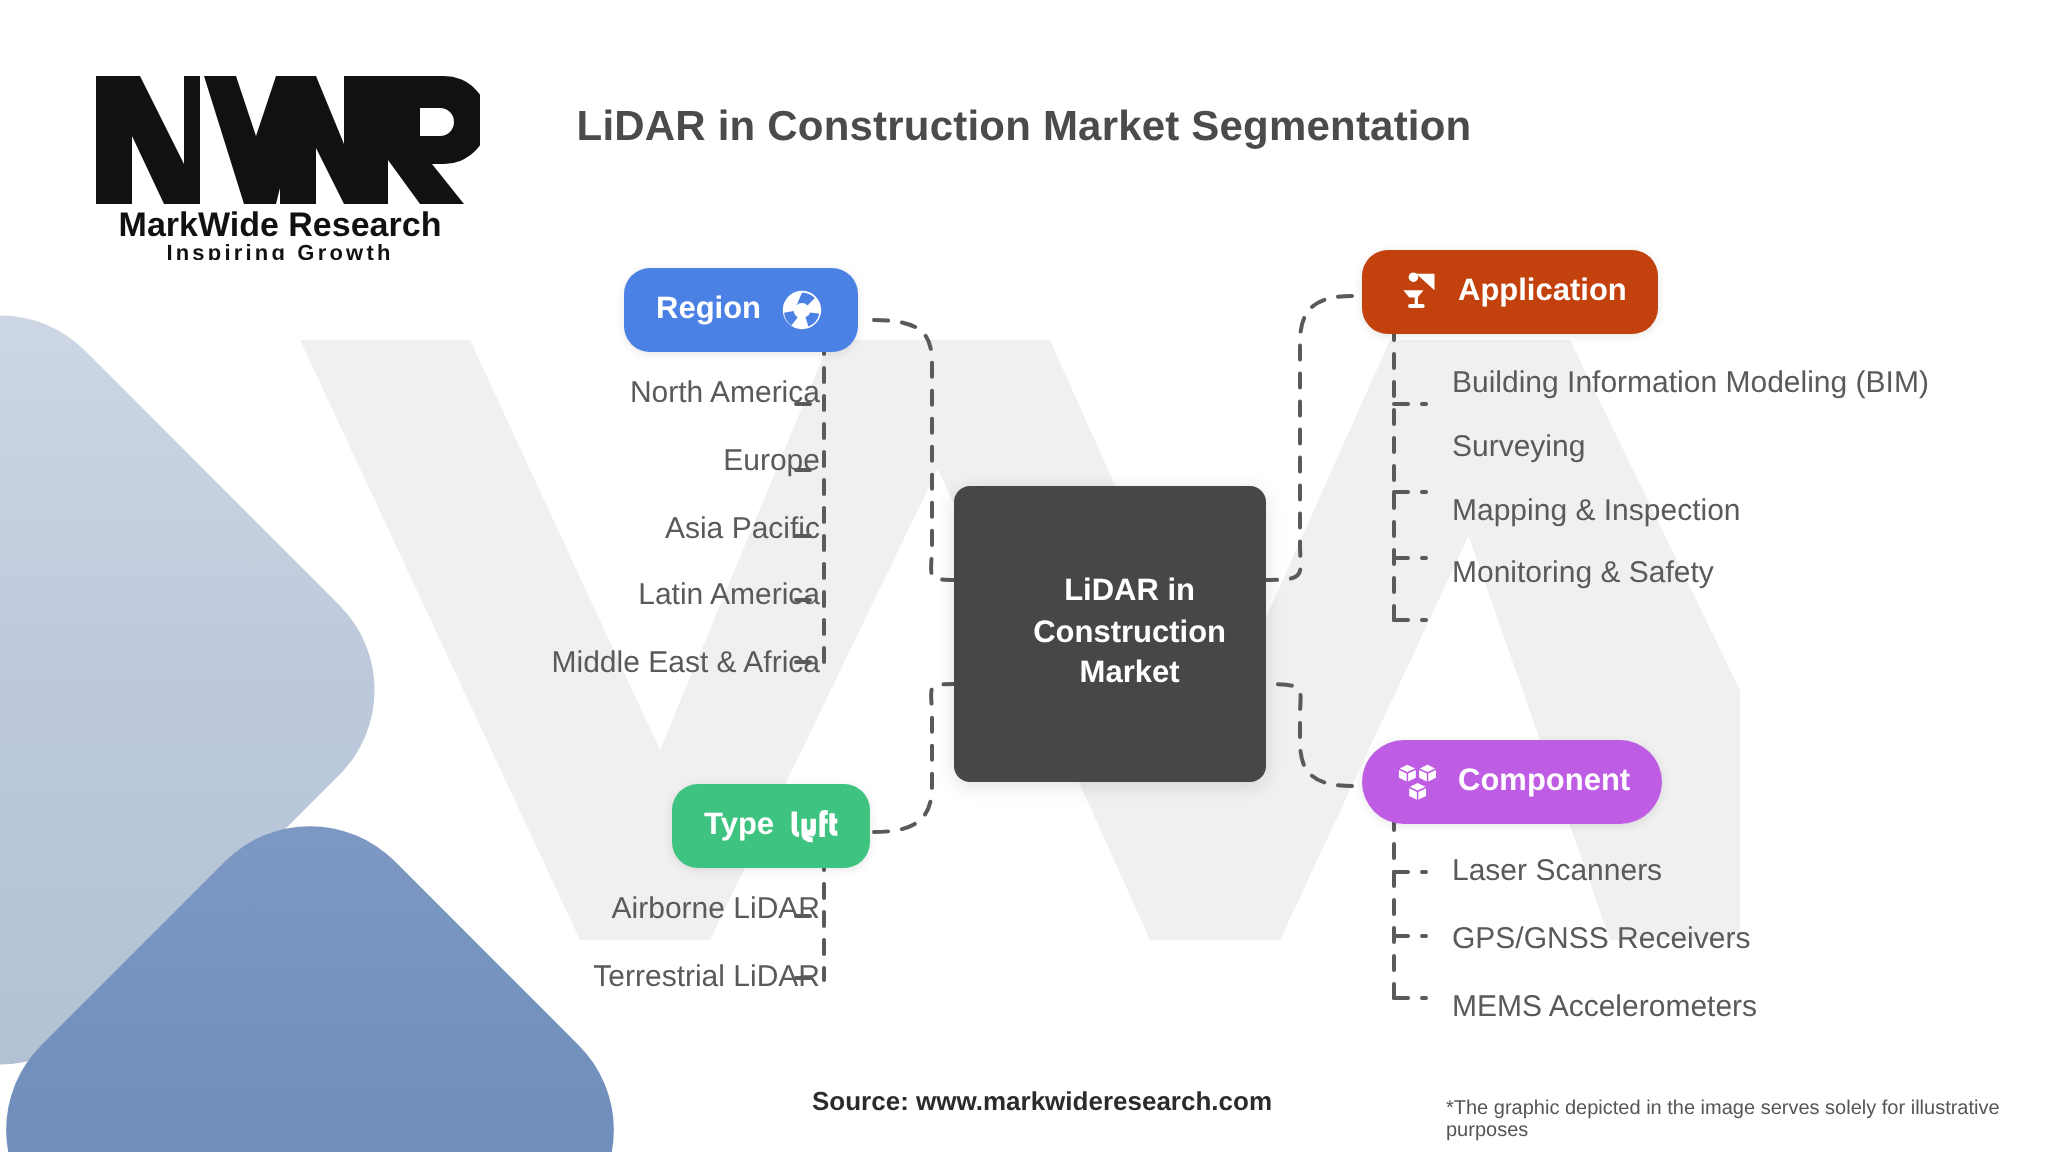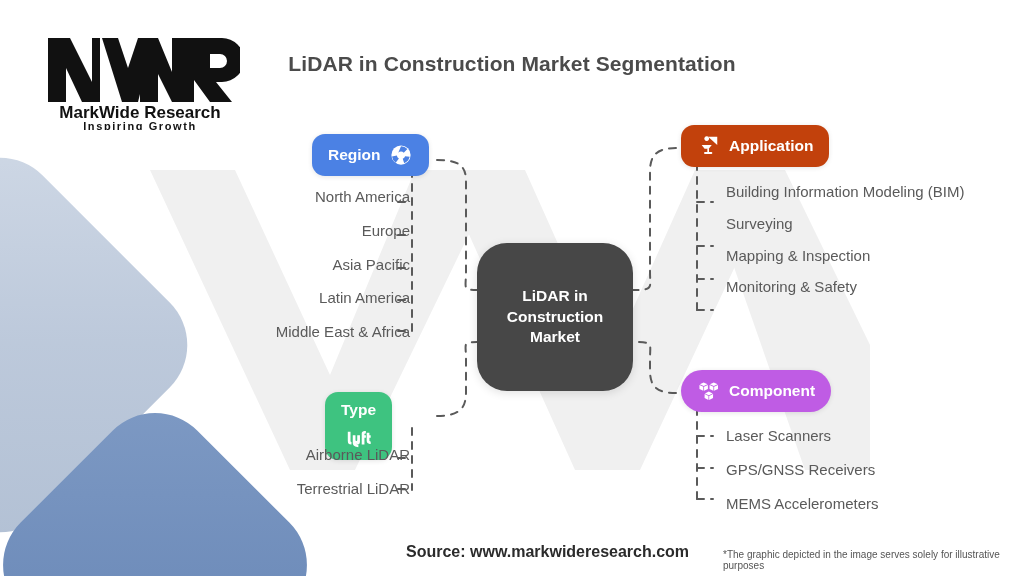--- a/index.html
+++ b/index.html
@@ -81,24 +81,24 @@
   }
 
   
   #center-node {
     position: absolute;
     left: 477px;
     top: 243px;
     width: 156px;
     height: 148px;
     background: #474747;
-    border-radius: 30px;
+    border-radius: 8px;
     display: flex;
     align-items: center;
-    justify-content: center;
+    justify-content: flex-end;
     box-shadow: 0 2px 10px rgba(0,0,0,.12);
   }
   #center-node span {
     color: #ffffff;
     font-size: 15.5px;
     font-weight: bold;
     line-height: 1.32;
     text-align: center;
     padding: 0 10px;
   }
@@ -120,21 +120,21 @@
   .badge .badge-icon {
     display: inline-flex;
     align-items: center;
     justify-content: center;
     width: 24px;
     height: 24px;
     flex: 0 0 auto;
   }
   #badge-region      { left: 312px; top: 134px; background: #4b81e4; }
   #badge-application { left: 681px; top: 125px; background: #c2410c; }
-  #badge-type        { left: 325px; top: 392px; background: #3ec380; flex-direction: column; }
+  #badge-type        { left: 336px; top: 392px; background: #3ec380; }
   #badge-component   { left: 681px; top: 370px; background: #bf5ce4; border-radius: 21px; }
 
   #badge-region .badge-icon      { order: 2; }
   #badge-application .badge-icon { order: 0; }
   #badge-type .badge-icon        { order: 2; }
   #badge-component .badge-icon   { order: 0; }
 
   
   .leaf-list {
     position: absolute;
@@ -174,21 +174,21 @@
     width: 282px;
     text-align: left;
     gap: 12px;
   }
 
   
   #source-text {
     position: absolute;
     left: 406px;
     top: 543px;
-    font-size: 16px;
+    font-size: 13px;
     font-weight: bold;
     color: #2b2b2b;
   }
   #disclaimer-text {
     position: absolute;
     left: 723px;
     top: 549px;
     font-size: 10px;
     color: #555555;
   }

